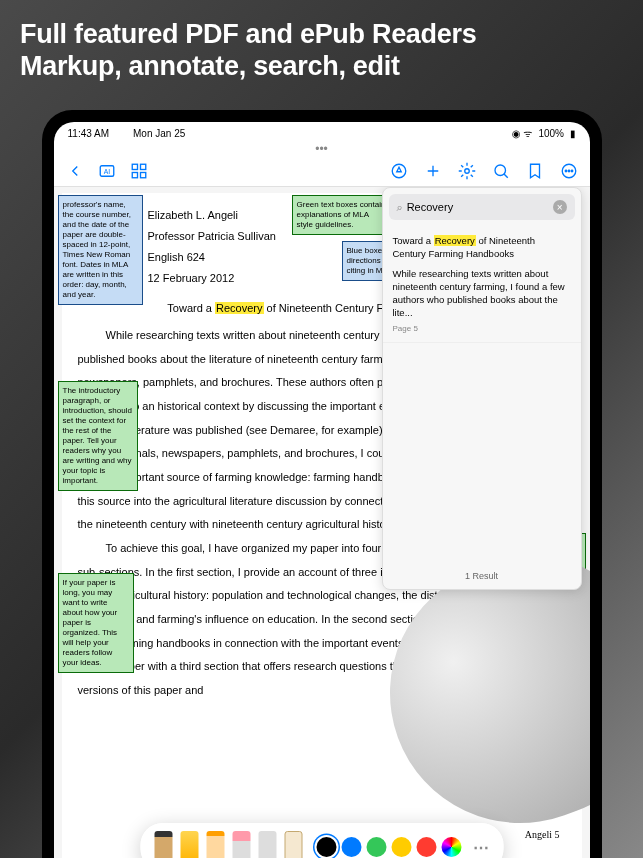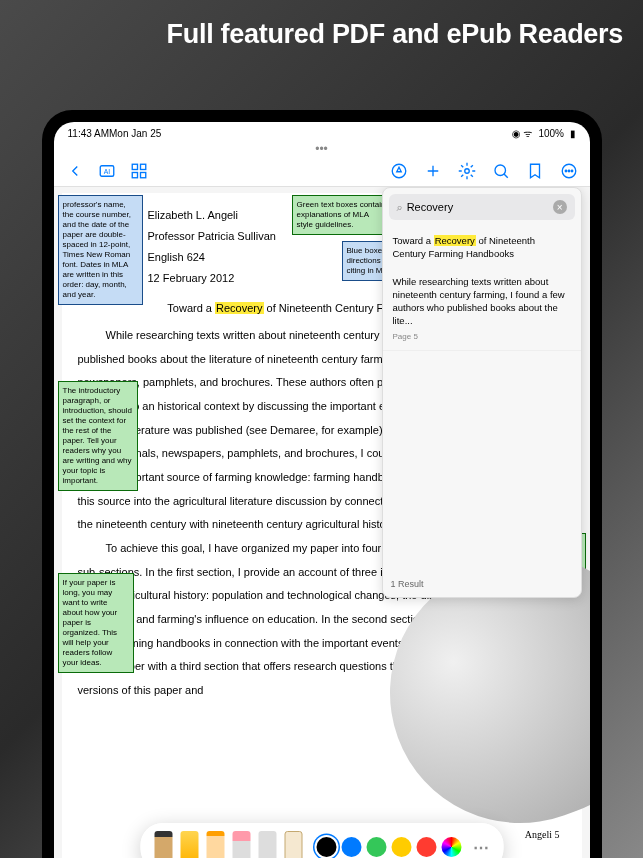--- a/index.html
+++ b/index.html
@@ -1,22 +1,22 @@
 <!DOCTYPE html>
 <html><head>
 <meta charset="utf-8">
 <style>
 *{margin:0;padding:0;box-sizing:border-box;font-family:-apple-system,BlinkMacSystemFont,sans-serif}
 body{width:643px;height:858px;background:linear-gradient(135deg,#4a4a4a 0%,#2a2a2a 50%,#888 100%);position:relative;overflow:hidden}
-.promo-text{text-align:right;color:#fff;padding:18px 20px 12px;font-weight:600}
+.promo-text{text-align:left;color:#fff;padding:18px 20px 12px;font-weight:600}
 .promo-text h1{font-size:27px;line-height:1.2;letter-spacing:-0.3px}
 .ipad{position:absolute;top:110px;left:50%;transform:translateX(-50%);width:560px;height:780px;background:#000;border-radius:30px;padding:12px}
 .screen{width:100%;height:100%;background:#fff;border-radius:20px;overflow:hidden;position:relative}
 .status-bar{display:flex;justify-content:space-between;align-items:center;padding:4px 14px;font-size:10px;color:#000}
-.status-left{display:flex;gap:0}
+.status-left{display:flex;gap:24px}
 .status-right{display:flex;gap:6px;align-items:center}
 .dots{text-align:center;font-size:12px;color:#888;margin-top:-2px}
 .toolbar{display:flex;align-items:center;padding:6px 12px;border-bottom:1px solid #e0e0e0;gap:16px}
 .toolbar-left{display:flex;gap:14px;align-items:center}
 .toolbar-right{display:flex;gap:16px;align-items:center;margin-left:auto}
 .tb-icon{width:18px;height:18px;color:#007aff;cursor:pointer;display:flex;align-items:center;justify-content:center}
 .tb-icon svg{width:18px;height:18px;stroke:#007aff;fill:none;stroke-width:1.8}
 .doc-area{position:relative;height:calc(100% - 60px);background:#f5f5f5;overflow:hidden}
 .page{position:absolute;top:6px;left:8px;right:8px;background:#fff;padding:12px 16px 70px;font-family:'Times New Roman',serif;font-size:11px;line-height:2.15;color:#000;min-height:700px}
 .note{position:absolute;font-size:8px;line-height:1.25;padding:4px;font-family:-apple-system,sans-serif}
@@ -25,44 +25,44 @@
 .doc-header{margin-left:70px;margin-bottom:8px}
 .doc-header p{line-height:1.9}
 .body-text{text-indent:28px}
 .doc-title{text-align:center;margin:4px 0}
 .hl{background:#ffeb3b;padding:0 1px}
 .search-panel{position:absolute;top:0;right:8px;width:200px;background:#f7f7f7;border:1px solid #ddd;border-radius:8px;box-shadow:0 2px 12px rgba(0,0,0,0.15);z-index:10}
 .search-box{display:flex;align-items:center;padding:6px 8px;background:#e8e8ea;border-radius:6px;margin:6px;gap:4px}
 .search-input{flex:1;border:none;background:none;font-size:11px;outline:none}
 .clear-btn{width:14px;height:14px;background:#aaa;border-radius:50%;color:#fff;font-size:10px;display:flex;align-items:center;justify-content:center;cursor:pointer}
 .result{padding:8px 10px;font-size:9.5px;line-height:1.4;border-bottom:1px solid #eee}
-.result-title{font-weight:400;margin-bottom:14px}
+.result-title{font-weight:400;margin-bottom:6px}
 .result-page{color:#888;font-size:8px;margin-top:3px}
-.result-footer{text-align:left;padding:8px;font-size:9px;color:#666}
+.result-footer{text-align:center;padding:8px;font-size:9px;color:#666}
 .empty{height:220px}
 .markup-bar{position:absolute;bottom:12px;left:50%;transform:translateX(-50%);background:rgba(255,255,255,0.95);border-radius:22px;padding:8px 14px;display:flex;align-items:center;gap:8px;box-shadow:0 4px 20px rgba(0,0,0,0.2);z-index:20}
 .tool{width:18px;height:32px;border-radius:3px 3px 1px 1px;position:relative;cursor:pointer}
 .t-pen{background:linear-gradient(#333 0%,#333 20%,#d4a86a 20%,#d4a86a 100%)}
 .t-pen::before{content:'';position:absolute;top:-5px;left:4px;border:5px solid transparent;border-bottom:5px solid #333}
 .t-marker{background:linear-gradient(#ffd54f,#ffb300)}
 .t-pencil{background:linear-gradient(#ff9f00 0%,#ff9f00 15%,#ffd89f 15%)}
 .t-eraser{background:linear-gradient(#ff9aaa 0%,#ff9aaa 30%,#ddd 30%)}
 .t-ruler{background:#f5e8d0;border:1px solid #c4a870}
 .colors{display:flex;gap:5px;align-items:center;margin-left:6px}
 .color{width:20px;height:20px;border-radius:50%;cursor:pointer}
 .color.sel{box-shadow:0 0 0 2px #fff,0 0 0 3.5px #007aff}
 .more{color:#888;font-size:16px;font-weight:bold;cursor:pointer;margin-left:4px}
 .page-num{position:absolute;bottom:48px;right:22px;font-size:10px;font-family:'Times New Roman',serif}
 .hand{position:absolute;bottom:60px;right:-60px;width:260px;height:260px;background:radial-gradient(ellipse at 30% 30%,#f0f0f0,#a0a0a0);border-radius:50% 40% 45% 50%;z-index:5;transform:rotate(-20deg)}
 </style>
 </head>
 <body>
 
 <div class="promo-text">
-  <h1><span>Full featured PDF and ePub Readers</span><br></h1>
+  <h1><span>Full featured PDF and ePub Readers</span><br><span>Markup, annotate, search, edit</span></h1>
 </div>
 
 <div class="ipad">
 <div class="screen">
 
 <div class="status-bar">
   <div class="status-left">
     <span>11:43 AM</span>
     <span>Mon Jan 25</span>
   </div>

